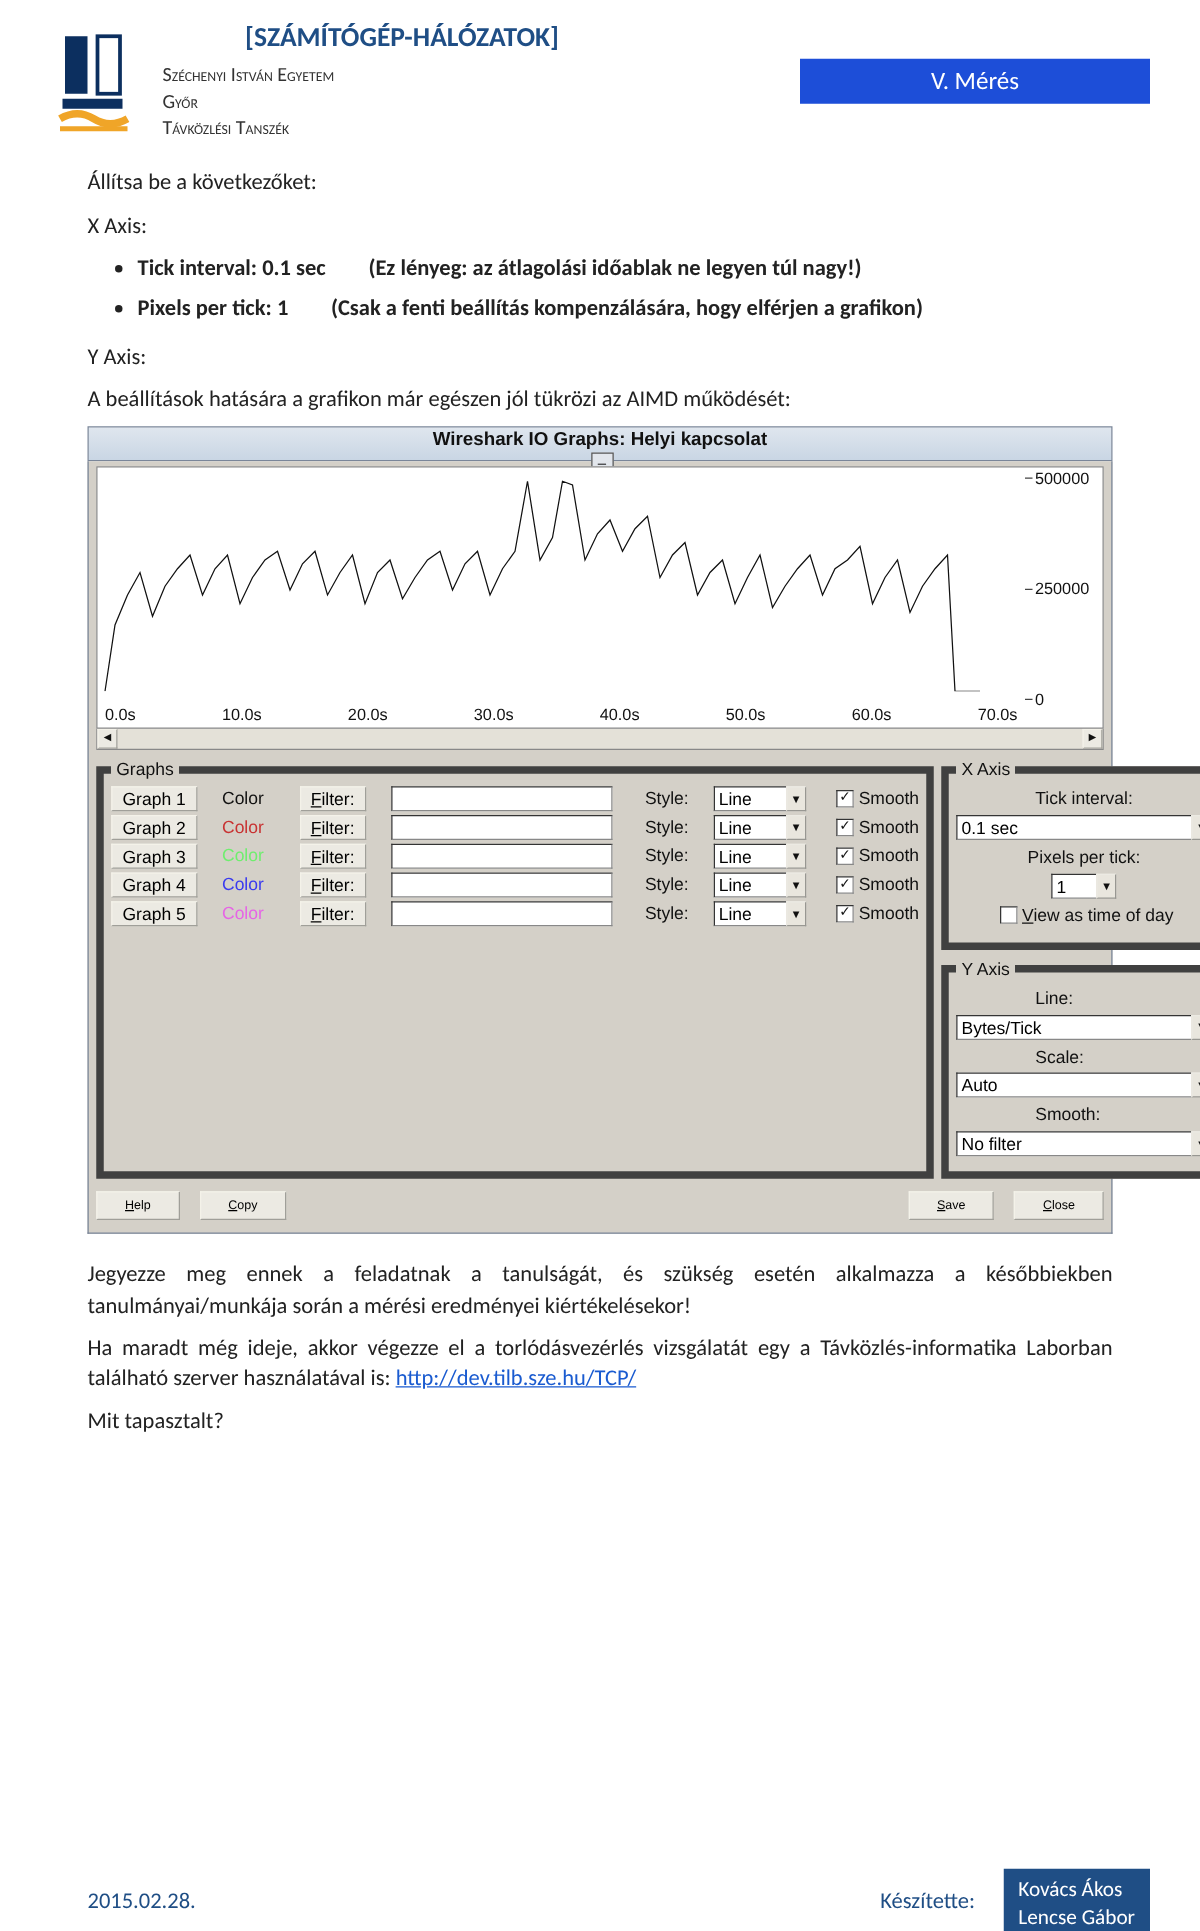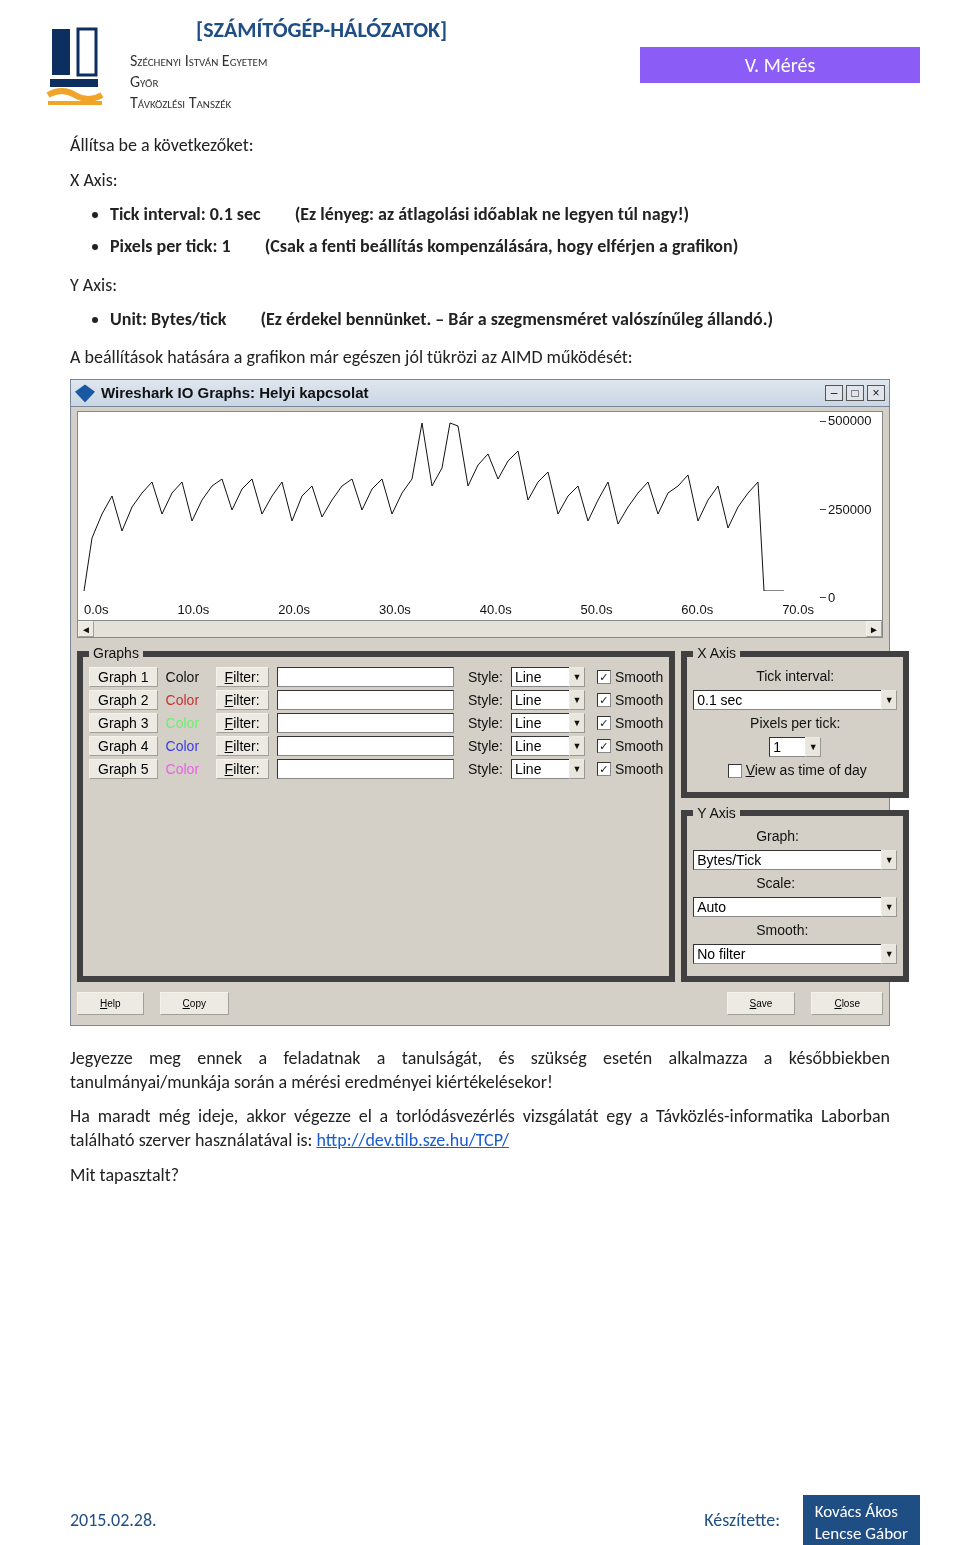--- a/index.html
+++ b/index.html
@@ -33,21 +33,21 @@
     margin-left: 66px;
   }
   .sub-info {
     font-size: 16px;
     color: #333;
     font-variant: small-caps;
     line-height: 1.3;
     margin-top: 8px;
   }
   .header-right {
-    background: #8b5cf6;
+    background: #1d4ed8;
     color: #fff;
     font-size: 20px;
     padding: 6px 30px;
     margin-top: 6px;
     width: 280px;
     text-align: center;
   }
   .content {
     padding: 20px 70px 0 70px;
     font-size: 18px;
@@ -67,40 +67,41 @@
     font-size: 15px;
     color: #111;
   }
   .ws-title {
     background: linear-gradient(#dfe6ee,#c9d6e4);
     border: 1px solid #7a8699;
     height: 28px;
     display: flex;
     align-items: center;
     padding: 0 4px;
+    flex-direction: column;
   }
   .ws-title .shark { width: 20px; height: 18px; background:#1958a2; clip-path: polygon(0 40%,50% 0,100% 40%,50% 100%); margin-right:6px; }
   .ws-title .sp { flex:1; }
   .win-btn { width:18px; height:16px; border:1px solid #555; background:#e2e6ec; margin-left:3px; display:flex; align-items:center; justify-content:center; font-size:12px; }
   .ws-body { background:#d4d0c8; border:1px solid #7a8699; border-top:none; padding:4px 6px 10px 6px; }
   .chart-area { background:#fff; border:1px solid #888; height:210px; position:relative; margin-bottom:-1px; }
   .chart-area .yaxis { position:absolute; right:2px; top:0; bottom:20px; width:60px; display:flex; flex-direction:column; justify-content:space-between; font-size:13px; text-align:left; }
   .chart-area .ytick { display:flex; align-items:center; }
   .chart-area .ytick .dash { width:6px; height:1px; background:#444; margin-right:2px;}
   .chart-area .xaxis { position:absolute; bottom:2px; left:6px; right:68px; display:flex; justify-content:space-between; font-size:13px; }
   .chart-area svg { position:absolute; left:4px; top:4px; right:66px; bottom:22px; width:730px; height:175px; }
   .scrollbar { height:18px; background:#e4e1d8; border:1px solid #888; display:flex; align-items:center; }
   .sb-btn { width:16px; height:16px; background:#eceae3; border:1px outset #f4f2e9; display:flex; align-items:center; justify-content:center; font-size:10px;}
   .sb-track { flex:1; background:#efece5; }
   .panel-row { display:flex; gap:6px; margin-top:6px; }
   fieldset { border:6px solid #404040; padding:4px 6px 8px 6px; background:#d4d0c8; }
   legend { font-size:14px; padding:0 4px; }
   .graphs { flex: 1 1 66%; }
   .axes { flex: 1 1 34%; display:flex; flex-direction:column; gap:6px; }
-  .g-row { display:flex; align-items:center; gap:8px; margin-bottom:3px; }
+  .g-row { display:flex; align-items:flex-start; gap:20px; margin-bottom:3px; }
   .btn3d { background:#eceae3; border:1px outset #f4f2e9; padding:1px 8px; font-size:14px; cursor:pointer; }
   .colorlbl { min-width:42px; font-size:14px; }
   .in { border:1px inset #888; background:#fff; height:20px; font-size:14px; padding:0 3px; flex:1; min-width:0;}
   .sel { height:20px; display:flex; align-items:stretch; }
   .sel .in { border-right:none; }
   .dd { width:16px; border:1px outset #eceae3; background:#e9e6de; display:flex; align-items:center; justify-content:center; font-size:9px; cursor:pointer; }
   .styl-label { margin-left:6px; font-size:14px; }
   .chk { display:flex; align-items:center; gap:4px; font-size:14px; margin-left:4px;}
   .chk-box { width:14px; height:14px; border:1px inset #888; background:#fff; display:flex; align-items:center; justify-content:center; font-size:11px; line-height:1;}
   .ax-row { display:flex; align-items:center; gap:4px; margin-bottom:4px; font-size:14px;flex-direction:column; }
@@ -155,26 +156,20 @@
     <li>
       <span>Tick interval: 0.1 sec</span>
       <span class="li-note">(Ez lényeg: az átlagolási időablak ne legyen túl nagy!)</span>
     </li>
     <li>
       <span>Pixels per tick: 1</span>
       <span class="li-note">(Csak a fenti beállítás kompenzálására, hogy elférjen a grafikon)</span>
     </li>
   </ul>
   <p>Y Axis:</p>
-  <ul>
-    <li>
-      <span>Unit: Bytes/tick</span>
-      <span class="li-note">(Ez érdekel bennünket. – Bár a szegmensméret valószínűleg állandó.)</span>
-    </li>
-  </ul>
   <p>A beállítások hatására a grafikon már egészen jól tükrözi az AIMD működését:</p>
 
   <div class="wireshark">
     <div class="ws-title">
       <div class="shark"></div>
       <b>Wireshark IO Graphs: Helyi kapcsolat</b>
       <div class="sp"></div>
       <div class="win-btn">–</div>
       <div class="win-btn">□</div>
       <div class="win-btn">×</div>
@@ -323,21 +318,21 @@
             <div class="ax-row">
               <div class="chk">
                 <div class="chk-box"></div>
                 <span><span class="underl">V</span>iew as time of day</span>
               </div>
             </div>
           </fieldset>
           <fieldset>
             <legend>Y Axis</legend>
             <div class="ax-row">
-              <span class="lbl">Graph:</span>
+              <span class="lbl">Line:</span>
               <div class="sel" style="flex:1;">
                 <input class="in" value="Bytes/Tick" style="">
                 <div class="dd">▼</div>
               </div>
             </div>
             <div class="ax-row">
               <span class="lbl">Scale:</span>
               <div class="sel" style="flex:1;">
                 <input class="in" value="Auto" style="">
                 <div class="dd">▼</div>

